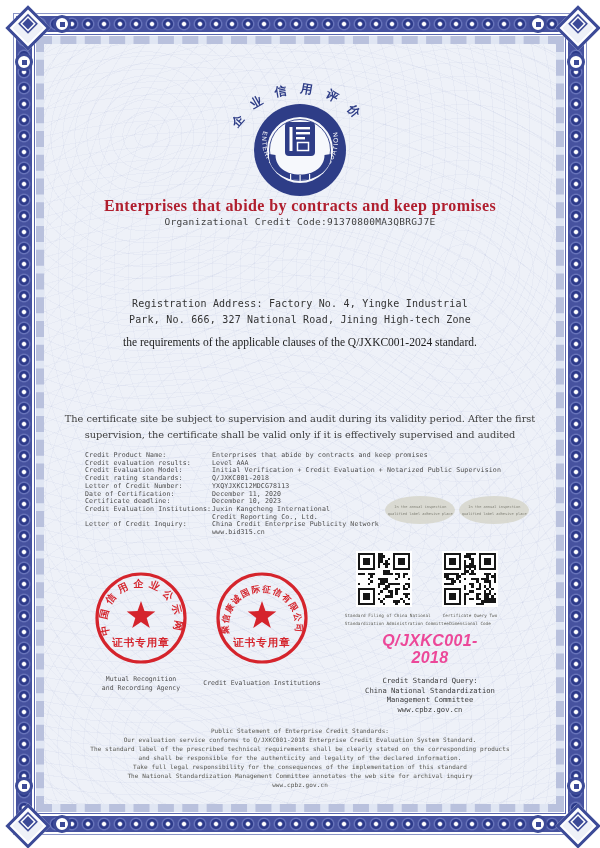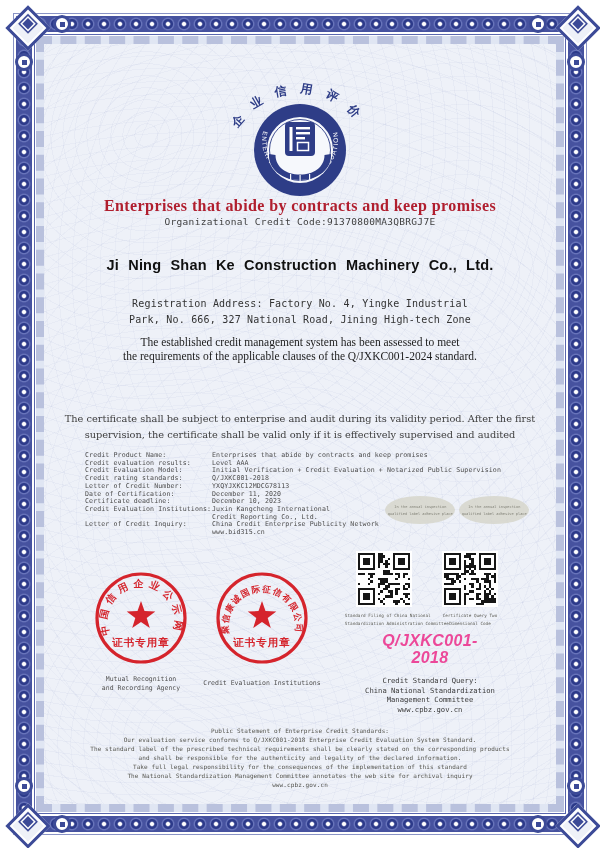--- a/index.html
+++ b/index.html
@@ -127,35 +127,33 @@
     <rect x="89.5" y="107" width="1.2" height="6" fill="#f6f8fc"></rect>
     <rect x="99" y="106" width="1.2" height="6" fill="#f6f8fc"></rect>
   </svg>
 
   <div class="abs ctr title-red">Enterprises that abide by contracts and keep promises</div>
 
   <div class="abs ctr org-code">
     <span>Organizational Credit Code:</span><span>91370800MA3QBRGJ7E</span>
   </div>
 
-  <div class="abs ctr company">Ji Ning Shan Ke Construction Machinery Co., Ltd.</div>
 
   <div class="abs ctr address">
     <div>Registration Address: Factory No. 4, Yingke Industrial</div>
     <div>Park, No. 666, 327 National Road, Jining High-tech Zone</div>
   </div>
 
   <div class="abs ctr assessment">
-    <div>The established credit management system has been assessed to meet</div>
     <div>the requirements of the applicable clauses of the Q/JXKC001-2024 standard.</div>
   </div>
 
 
   <div class="abs ctr supervision">
-    <div>The certificate shall be subject to enterprise and audit during its validity period. After the first</div>
+    <div>The certificate site be subject to supervision and audit during its validity period. After the first</div>
     <div>supervision, the certificate shall be valid only if it is effectively supervised and audited</div>
   </div>
 
   <div class="abs details">
     <div>Credit Product Name:</div>
     <div class="v">Enterprises that abide by contracts and keep promises</div>
     <div>Credit evaluation results:</div>
     <div class="v">Level AAA</div>
     <div>Credit Evaluation Model:</div>
     <div class="v">Initial Verification + Credit Evaluation + Notarized Public Supervision</div>

